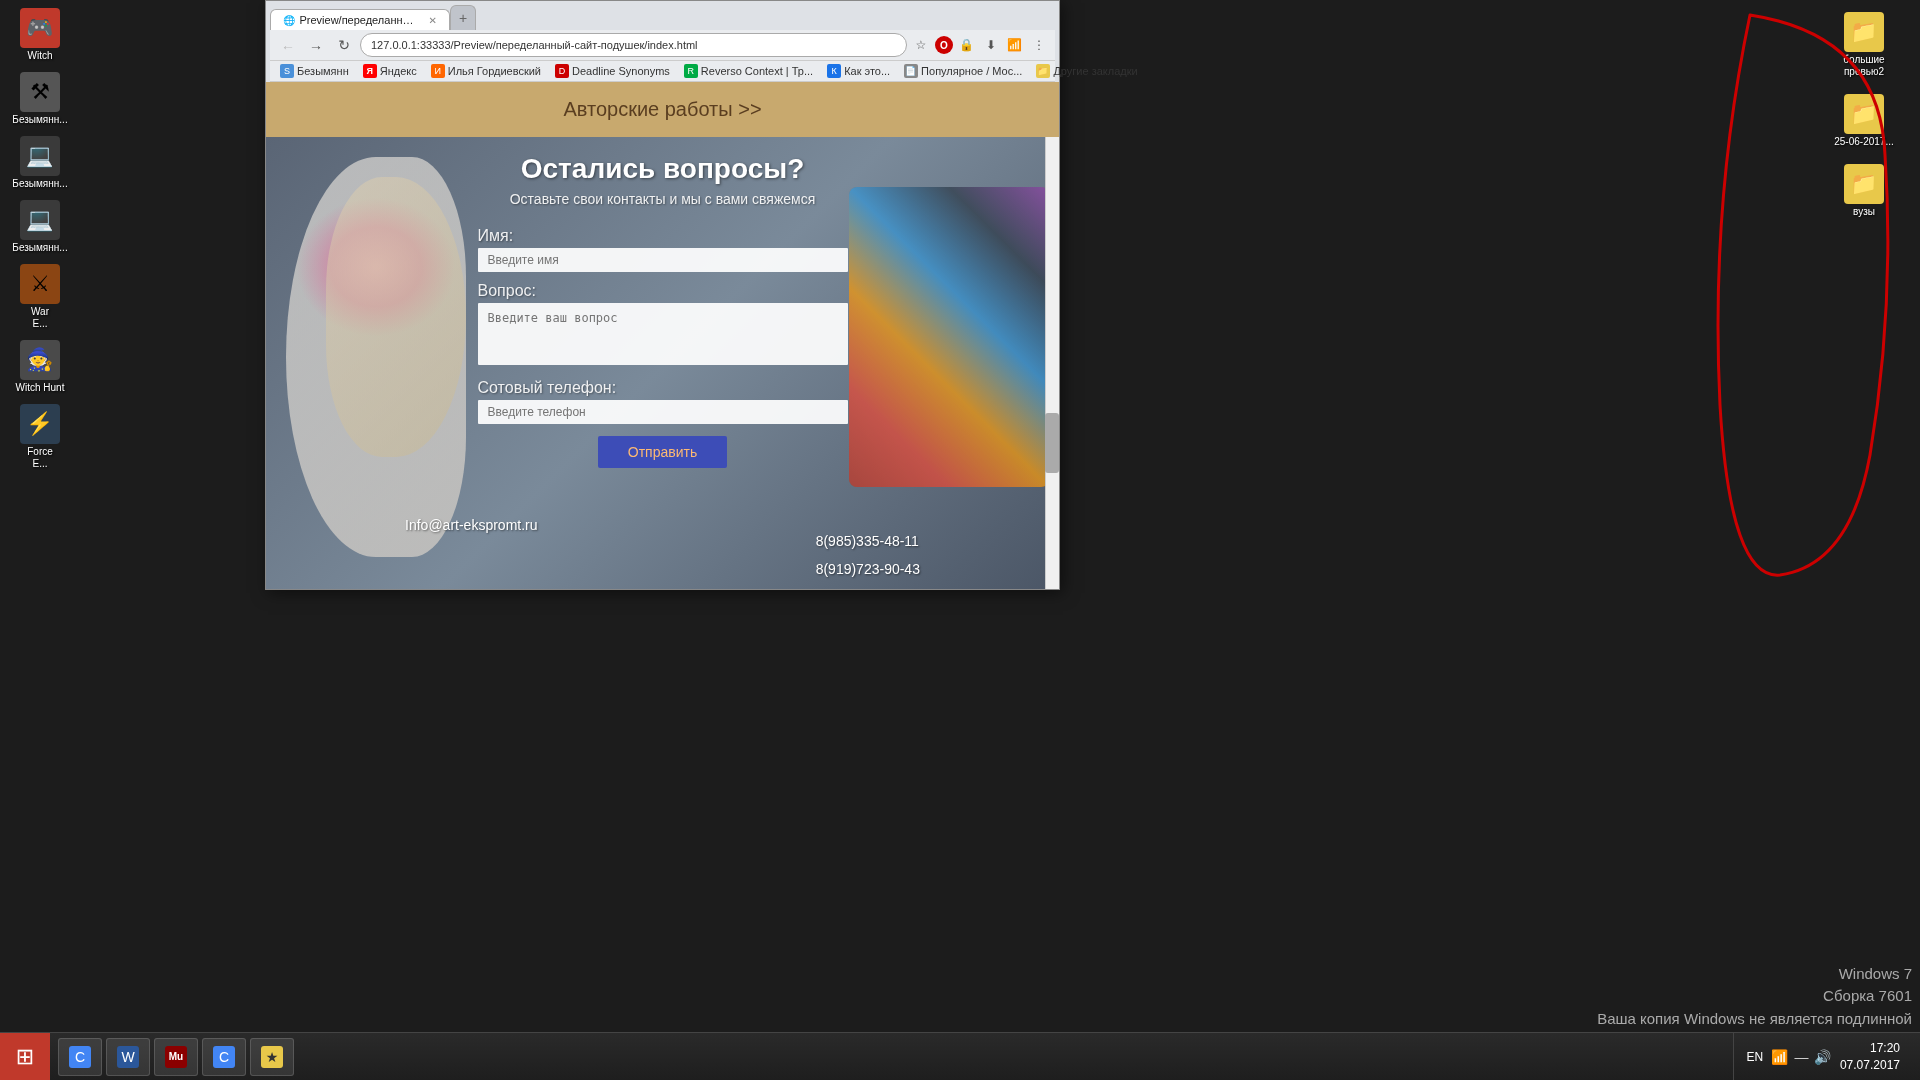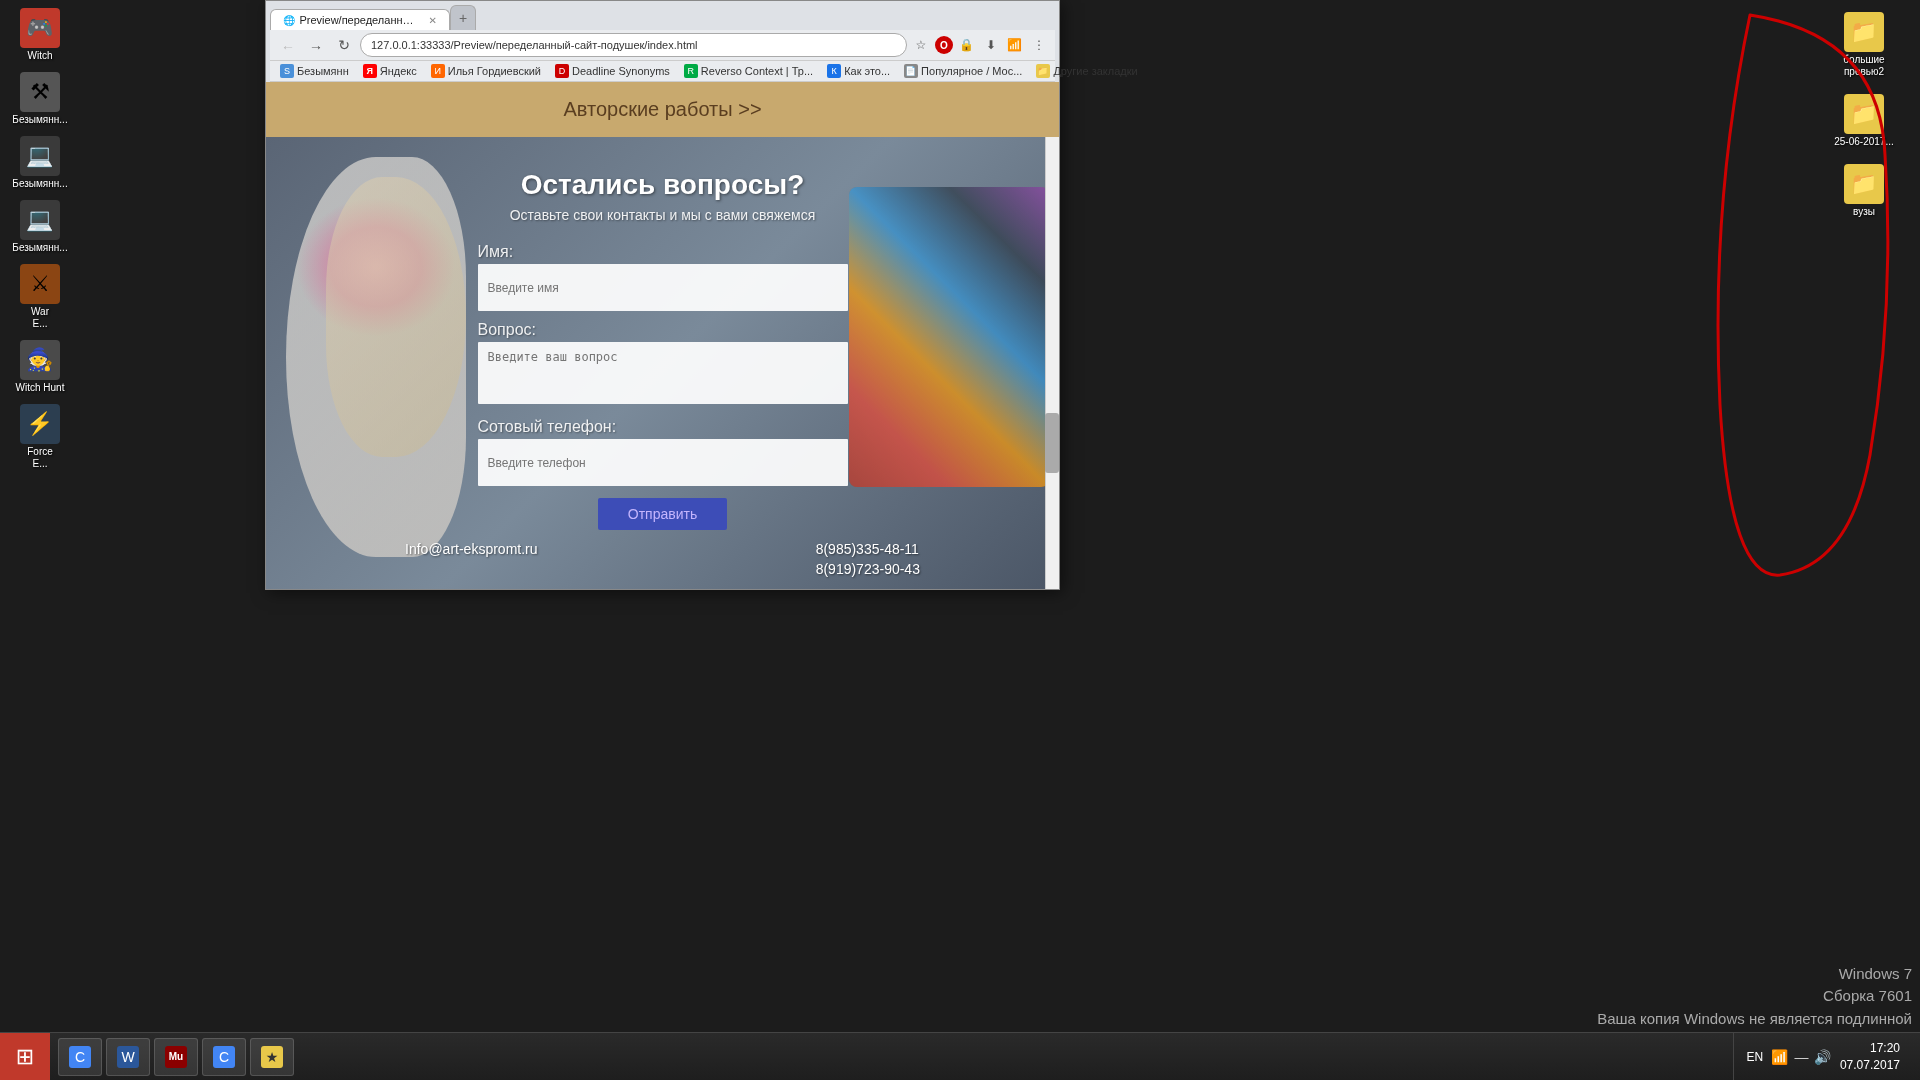--- a/index.html
+++ b/index.html
@@ -343,21 +343,21 @@
       height: 100%;
       background: linear-gradient(135deg, #5a6575 0%, #7a8a9a 50%, #4a5565 100%);
     }
 
     .contact-content {
       position: relative;
       z-index: 2;
       display: flex;
       flex-direction: column;
       align-items: center;
-      padding-top: 32px;
+      padding-top: 16px;
     }
 
     .contact-title {
       color: white;
       font-size: 28px;
       font-weight: bold;
       text-shadow: 1px 1px 3px rgba(0,0,0,0.5);
       margin-bottom: 6px;
     }
 
@@ -379,21 +379,21 @@
     .form-label {
       color: rgba(255,255,255,0.9);
       font-size: 16px;
       margin-bottom: 3px;
       display: block;
       text-shadow: 1px 1px 2px rgba(0,0,0,0.4);
     }
 
     .form-input {
       width: 100%;
-      height: 47px;
+      height: 24px;
       border: none;
       background: rgba(255,255,255,0.92);
       padding: 0 10px;
       font-size: 12px;
       color: #888;
       outline: none;
       border-radius: 1px;
     }
 
     .form-textarea {
@@ -407,21 +407,21 @@
       outline: none;
       resize: none;
       border-radius: 1px;
     }
 
     .submit-btn {
       display: block;
       margin: 12px auto 0;
       padding: 8px 30px;
       background: #3d4db7;
-      color: #c4b5fd;
+      color: #fdba74;
       border: none;
       font-size: 14px;
       cursor: pointer;
       border-radius: 2px;
     }
 
     .contact-bottom {
       position: absolute;
       bottom: 20px;
       width: 100%;
@@ -432,21 +432,22 @@
 
     .contact-email {
       color: white;
       font-size: 14px;
       text-shadow: 1px 1px 2px rgba(0,0,0,0.5);
     }
 
     .contact-phones {
       display: flex;
       flex-direction: column;
-      gap: 4px;
+      gap: 12px;
+      margin-top: 16px;
     }
 
     .contact-phone {
       color: white;
       font-size: 14px;
       text-shadow: 1px 1px 2px rgba(0,0,0,0.5);
     }
 
     
     .browser-scrollbar {

